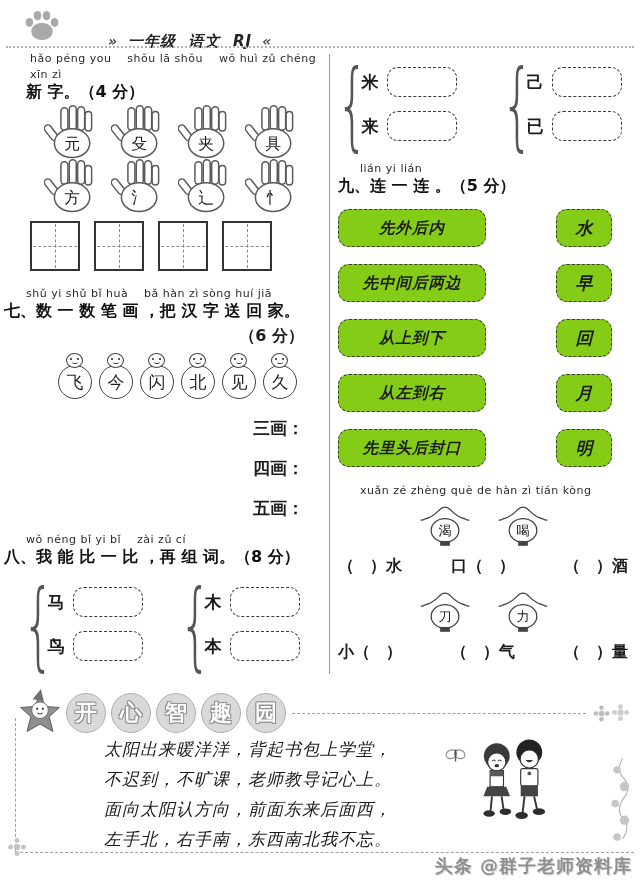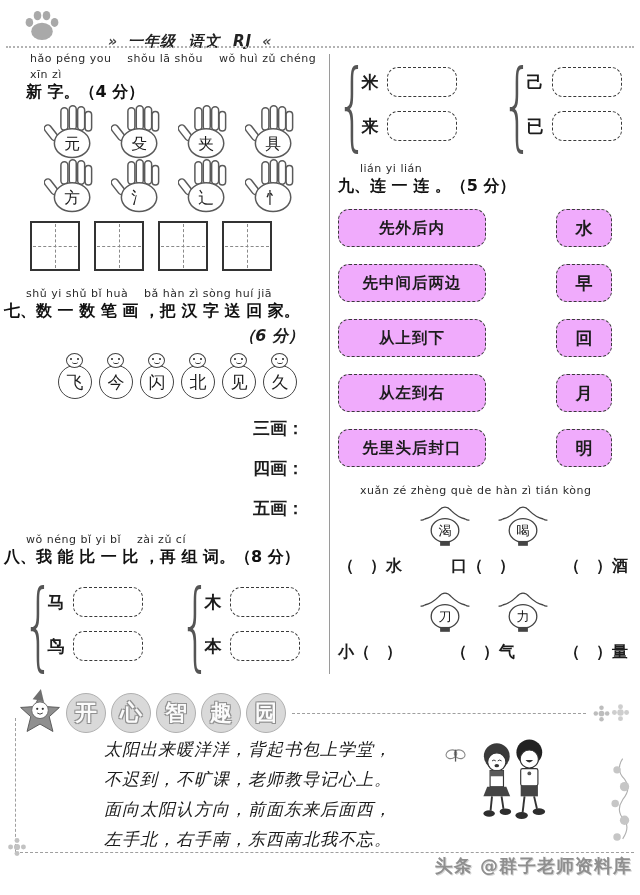--- a/index.html
+++ b/index.html
@@ -18,21 +18,21 @@
 
   
   .col-left{position:absolute;left:4px;top:52px;width:312px;}
   .col-right{position:absolute;left:338px;top:52px;width:292px;}
   .divider{position:absolute;left:329px;top:54px;height:620px;border-left:1px solid #9a9a9a;}
 
   .pinyin{font-size:11px;color:#2a2a2a;white-space:pre;letter-spacing:.5px;}
   .stitle{font-size:16px;font-weight:bold;white-space:pre;margin-top:1px;color:#111;}
   .indent1{padding-left:26px;}
   .indent2{padding-left:22px;}
-  .score-right{text-align:right;font-weight:bold;font-size:16px;padding-right:12px;margin-top:4px;font-style:italic;}
+  .score-right{text-align:right;font-weight:bold;font-size:16px;padding-right:12px;margin-top:4px;}
 
   
   .hands-row{display:flex;gap:9px;margin-left:40px;margin-top:2px;}
   .hands-row + .hands-row{margin-top:0px;}
   .hand-text{font-family:"DejaVu Serif","Liberation Serif",serif;}
 
   
   .tian-row{display:flex;gap:14px;margin-left:26px;margin-top:8px;}
   .tian{width:50px;height:50px;border:2px solid #333;position:relative;background:#fff;box-sizing:border-box;}
   .tian::before{content:"";position:absolute;left:1px;right:1px;top:50%;border-top:1px dashed #8a8a8a;}
@@ -65,22 +65,22 @@
                  font-family:"DejaVu Sans",sans-serif;}
   .pair-col{display:flex;flex-direction:column;gap:12px;}
   .pair-row{display:flex;align-items:center;gap:7px;height:32px;}
   .pair-char{font-size:17px;font-weight:bold;width:20px;text-align:center;
              font-family:"DejaVu Serif","Liberation Serif",serif;}
   .dashbox{width:70px;height:30px;border:1.7px dashed #3a3a3a;border-radius:11px;background:#fff;box-sizing:border-box;}
 
   
   .match-area{margin-top:12px;}
   .match-row{display:flex;justify-content:space-between;align-items:center;padding-right:18px;margin-bottom:17px;}
-  .matchbox{border:1.7px dashed #3a3a3a;border-radius:11px;background:#f0abfc;display:flex;align-items:center;
-            justify-content:center;font-weight:bold;box-sizing:border-box;}
+  .matchbox{border:1.7px dashed #3a3a3a;border-radius:11px;background:#84cc16;display:flex;align-items:center;
+            justify-content:center;font-weight:bold;box-sizing:border-box;font-style:italic;}
   .matchbox-l{width:148px;height:38px;font-size:15.5px;letter-spacing:1px;}
   .matchbox-r{width:56px;height:38px;font-size:17px;font-family:"DejaVu Serif","Liberation Serif",serif;}
 
   
   .lantern-row{display:flex;justify-content:center;gap:26px;margin-top:4px;}
   .fill-row{display:flex;justify-content:space-between;font-size:16px;font-weight:bold;white-space:pre;
             margin-top:6px;padding:0 2px 0 0;}
 
   
   .fun{position:absolute;left:0;top:686px;width:640px;height:186px;}

